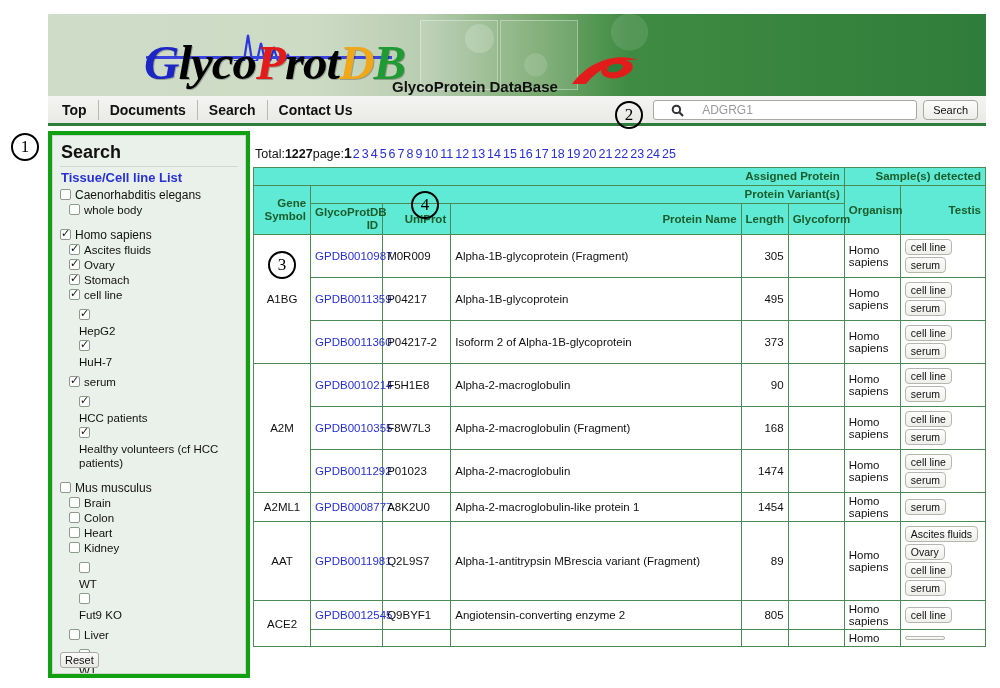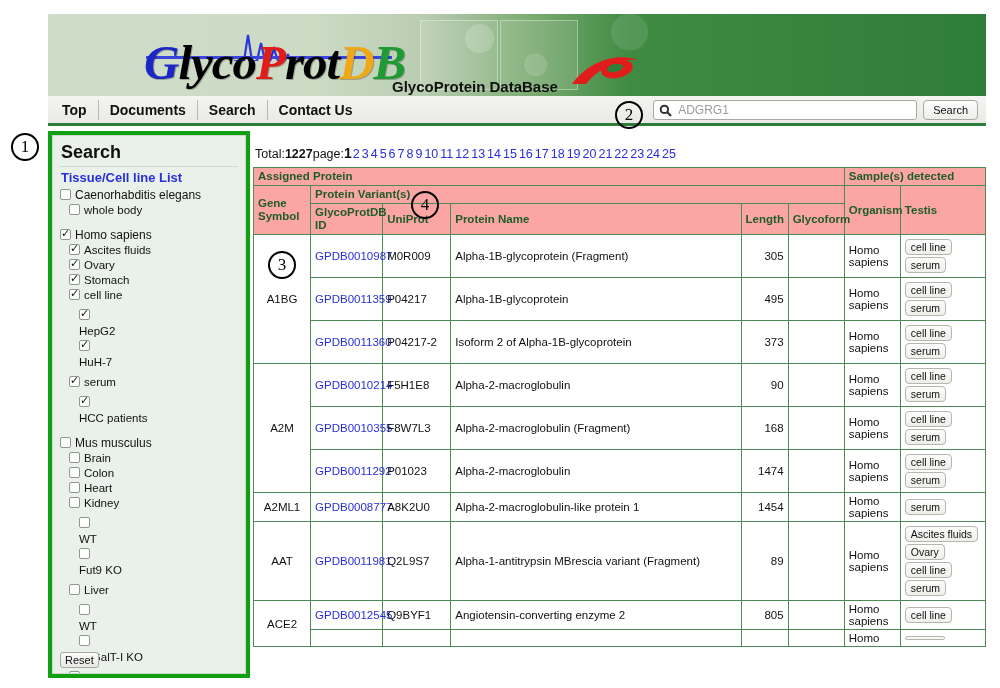--- a/index.html
+++ b/index.html
@@ -97,21 +97,21 @@
   .nav-item:first-child { padding-left:14px; }
   .nav-item:last-child { border-right:none; }
 
   .search-wrap {
     position:absolute; right:8px; top:4px;
     display:flex; align-items:center; gap:6px;
   }
   .search-box {
     width:264px; height:20px; background:#fff;
     border:1px solid #a9a9a4; border-radius:3px;
-    display:flex; align-items:center; padding:0 5px; gap:6px;
+    display:flex; align-items:center; padding:0 17px; gap:18px;
   }
   .search-box svg { flex:0 0 auto; }
   .search-input {
     border:none; outline:none; background:transparent;
     font-family:"Liberation Sans", sans-serif; font-size:12px;
     color:#333; width:100%; height:16px; padding:0;
   }
   .search-input::placeholder { color:#9a9a9a; }
   .search-btn {
     height:20px; padding:0 9px;
@@ -185,22 +185,22 @@
     border-collapse:collapse; width:733px;
     table-layout:fixed;
     border:1px solid #4d8a55;
   }
   table.grid th, table.grid td {
     border:1px solid #4d8a55;
     font-size:11.5px; color:#111;
     padding:2px 4px; vertical-align:middle;
   }
   table.grid thead th {
-    background:#fca5a5; color:#1d5c2b;
-    font-weight:bold; text-align:left;
+    background:#5eead4; color:#1d5c2b;
+    font-weight:bold; text-align:right;
     line-height:13px;
   }
   td.gene { text-align:center; color:#2730d8; font-size:11.5px; }
   td.gpdb a { color:#2730d8; text-decoration:none; cursor:pointer; font-size:11.5px; }
   td.gpdb { text-align:center; }
   td.uniprot { text-align:left; padding-left:4px; }
   td.pname { text-align:left; padding-left:6px; }
   td.len { text-align:right; padding-right:8px; }
   td.gform { }
   td.org { text-align:left; padding-left:5px; line-height:12px; }
@@ -320,20 +320,24 @@
           </div>
           <div class="gap-s"></div>
           <div class="chk-row ind1">
             <span class="chk on"></span>
             <span class="lbl">serum</span>
           </div>
           <div class="gap-s"></div>
           <div class="chk-row ind2">
             <span class="chk on"></span>
             <span class="lbl">HCC patients</span>
+          </div>
+          <div class="chk-row ind2">
+            <span class="chk on"></span>
+            <span class="lbl">Healthy volunteers (cf HCC patients)</span>
           </div>
           <div class="gap"></div>
           <div class="chk-row ind0">
             <span class="chk"></span>
             <span class="lbl b">Mus musculus</span>
           </div>
           <div class="chk-row ind1">
             <span class="chk"></span>
             <span class="lbl">Brain</span>
           </div>

